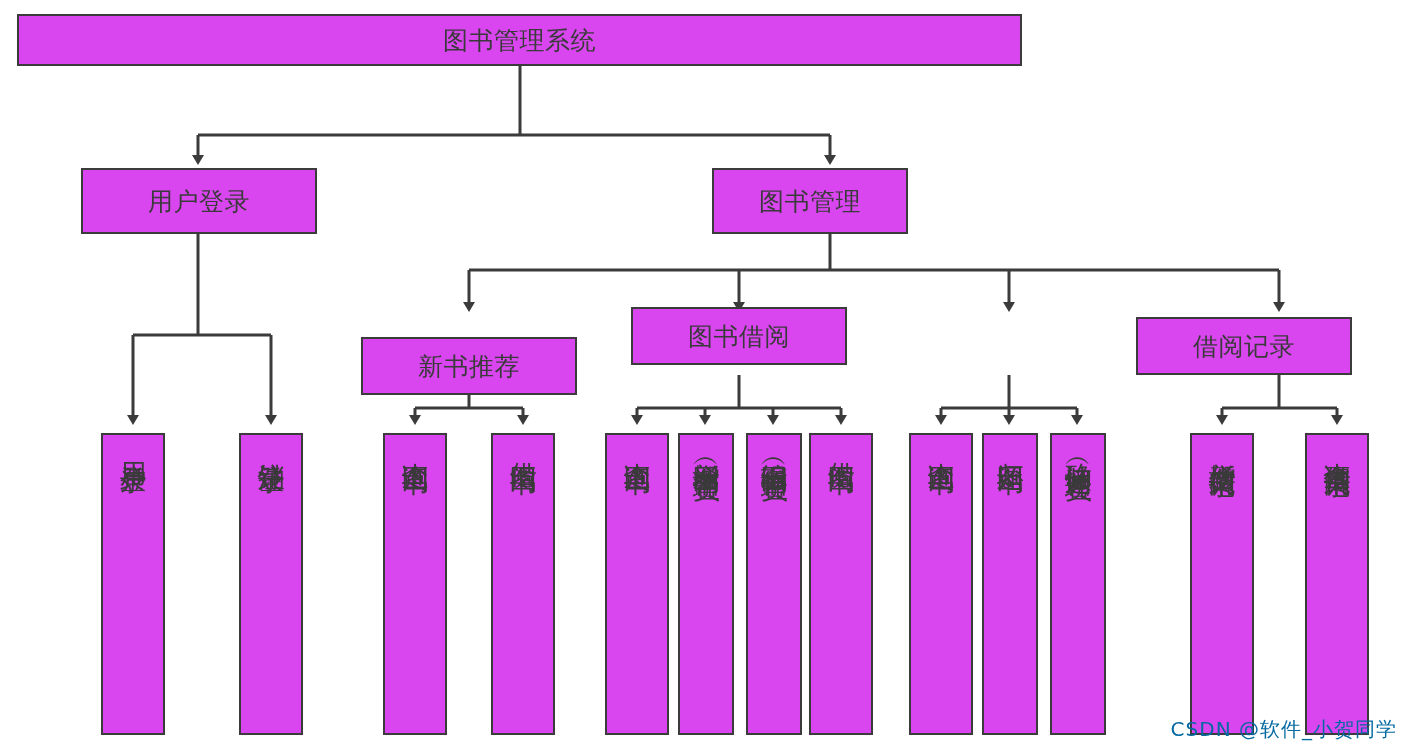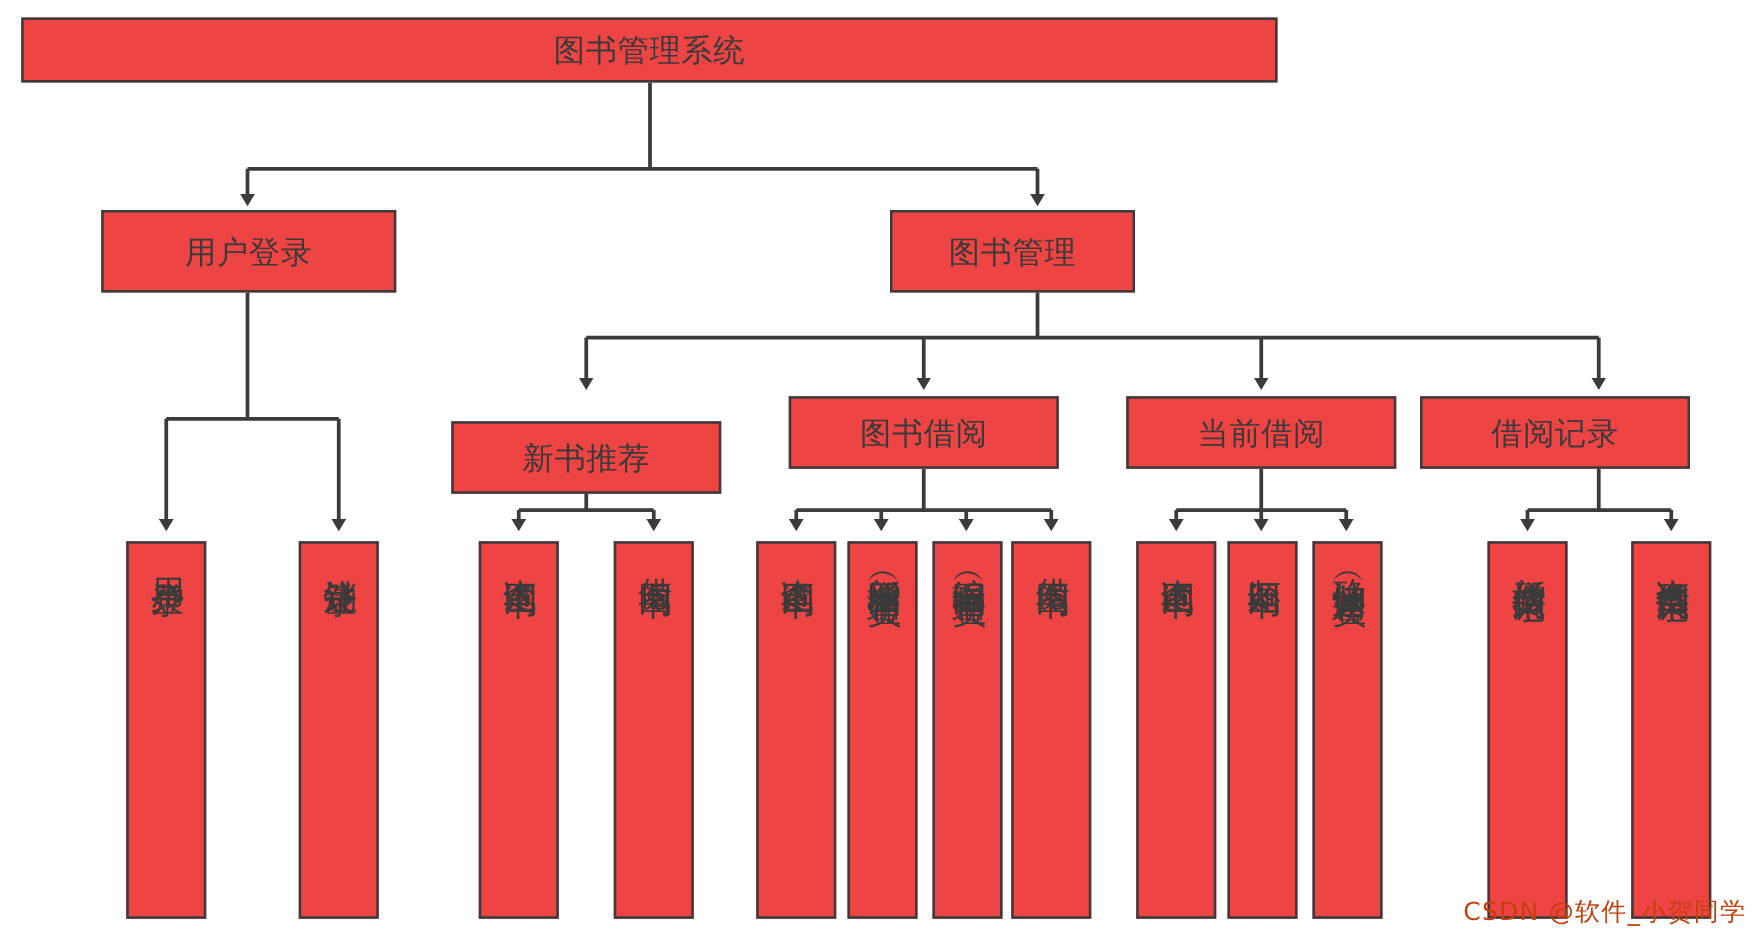--- a/index.html
+++ b/index.html
@@ -23,21 +23,21 @@
     position: absolute;
     left: 0;
     top: 0;
     width: 1405px;
     height: 747px;
     pointer-events: none;
   }
   .node {
     position: absolute;
     box-sizing: border-box;
-    background: #ef4444;
+    background: #d946ef;
     border: 2px solid #3b3b3b;
     display: flex;
     align-items: center;
     justify-content: center;
     color: #3a3a3a;
   }
   .node.horiz {
     font-size: 25px;
     letter-spacing: 0.5px;
   }
@@ -53,21 +53,21 @@
     line-height: 1.06;
     letter-spacing: 2px;
     color: #3a3a3a;
     white-space: nowrap;
   }
   .watermark {
     position: absolute;
     right: 8px;
     bottom: 4px;
     font-size: 20px;
-    color: #c2410c;
+    color: #0369a1;
     letter-spacing: 1px;
     white-space: nowrap;
   }
 </style>
 </head>
 <body>
 
 <div id="diagram-root">
 
   <svg class="edges" viewBox="0 0 1405 747">
@@ -127,25 +127,22 @@
   <div class="node horiz" style="left:81px; top:168px; width:236px; height:66px;">
     <span>用户登录</span>
   </div>
   <div class="node horiz" style="left:712px; top:168px; width:196px; height:66px;">
     <span>图书管理</span>
   </div>
 
   <div class="node horiz" style="left:361px; top:317px; width:216px; height:58px;margin-top:20px;">
     <span>新书推荐</span>
   </div>
-  <div class="node horiz" style="left:631px; top:317px; width:216px; height:58px;text-align:right;">
+  <div class="node horiz" style="left:631px; top:307px; width:216px; height:58px;text-align:right;">
     <span>图书借阅</span>
-  </div>
-  <div class="node horiz" style="left:901px; top:317px; width:216px; height:58px;">
-    <span>当前借阅</span>
   </div>
   <div class="node horiz" style="left:1136px; top:317px; width:216px; height:58px;">
     <span>借阅记录</span>
   </div>
 
   <div class="node vert" style="left:101px; top:433px; width:64px; height:302px;">
     <span class="vlabel">用户登录</span>
   </div>
   <div class="node vert" style="left:239px; top:433px; width:64px; height:302px;">
     <span class="vlabel">注销登录</span>

